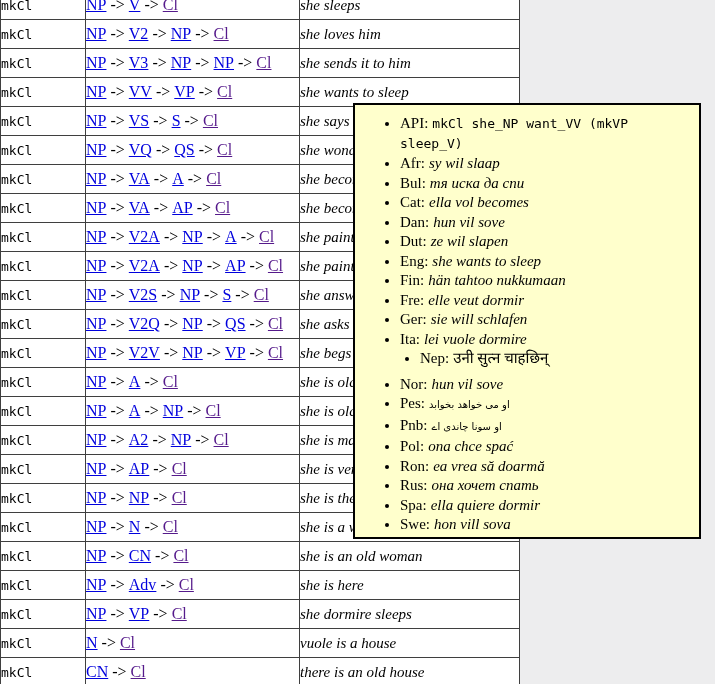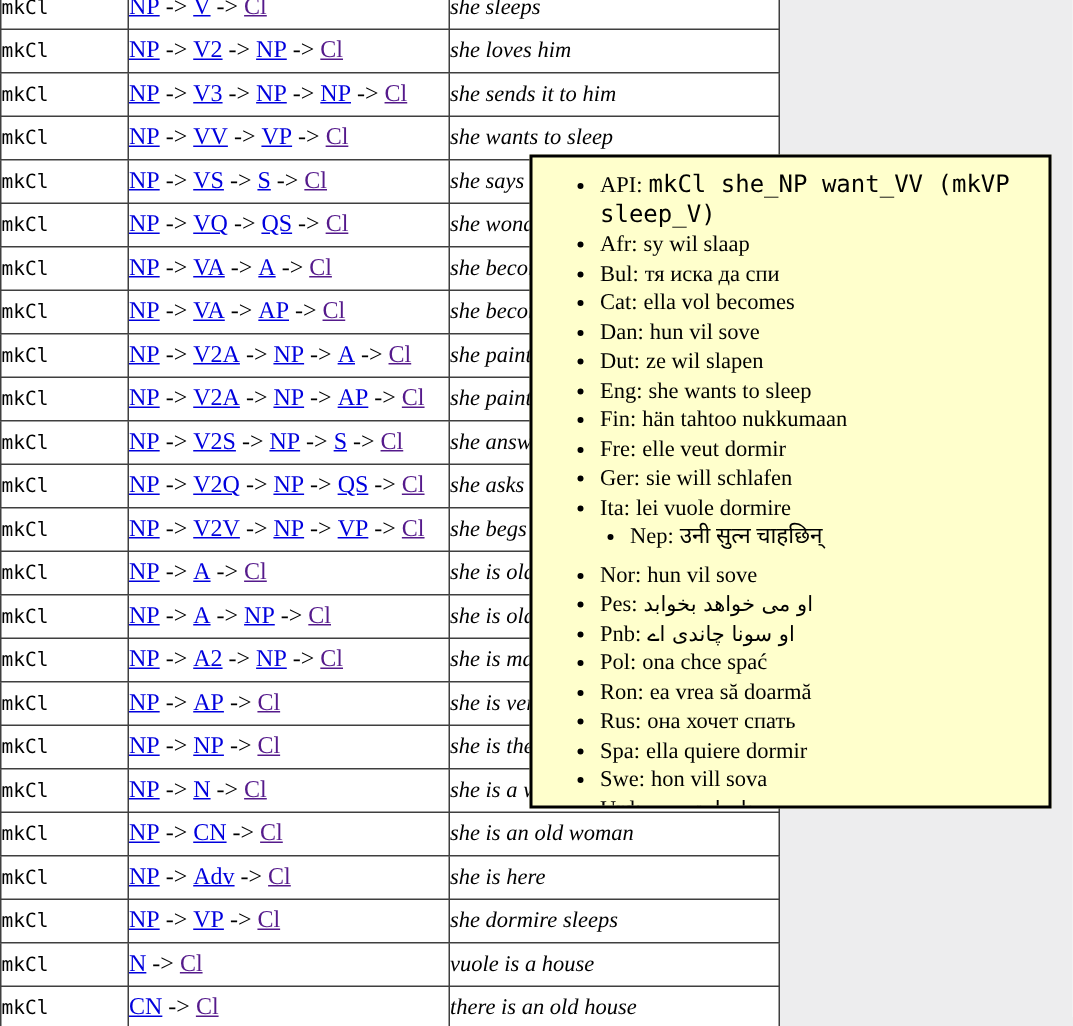--- a/index.html
+++ b/index.html
@@ -18,25 +18,25 @@
   a.rule-link.unvisited{color:#0000dd;}
   a.rule-link.visited{color:#551a8b;}
   .arrow{color:#000;margin:0 4px;}
   .tooltip{position:absolute;left:353px;top:103px;width:348px;height:436px;
     background:#ffffcc;border:2px solid #000;box-sizing:border-box;overflow:hidden;z-index:5;}
   .tooltip ul{margin:9px 2px 0 0;padding-left:45px;list-style:disc outside;}
   .tooltip li{font-size:15px;line-height:18.5px;margin-bottom:1px;color:#000;}
   .tooltip li.gap-after{margin-bottom:7px;margin-left:20px;}
   .lang{font-style:normal;text-align:right;}
   .val{margin-left:4px;}
-  .val.italic{}
+  .val.italic{font-style:italic;}
   .val.plain{font-style:normal;}
   .val.code{font-family:"DejaVu Sans Mono","Liberation Mono",monospace;
-    font-size:16px;font-style:normal;letter-spacing:0;}
-  .val.rtl{font-style:normal;font-family:"DejaVu Sans",sans-serif;font-size:14px;}
+    font-size:13px;font-style:normal;letter-spacing:0;}
+  .val.rtl{font-style:normal;font-family:"DejaVu Sans",sans-serif;font-size:10px;}
 </style>
 </head>
 <body>
 
 <div class="page">
 
   <div class="table-wrap">
     <table class="synopsis">
       <tbody id="rows-tbody">
   <tr>

